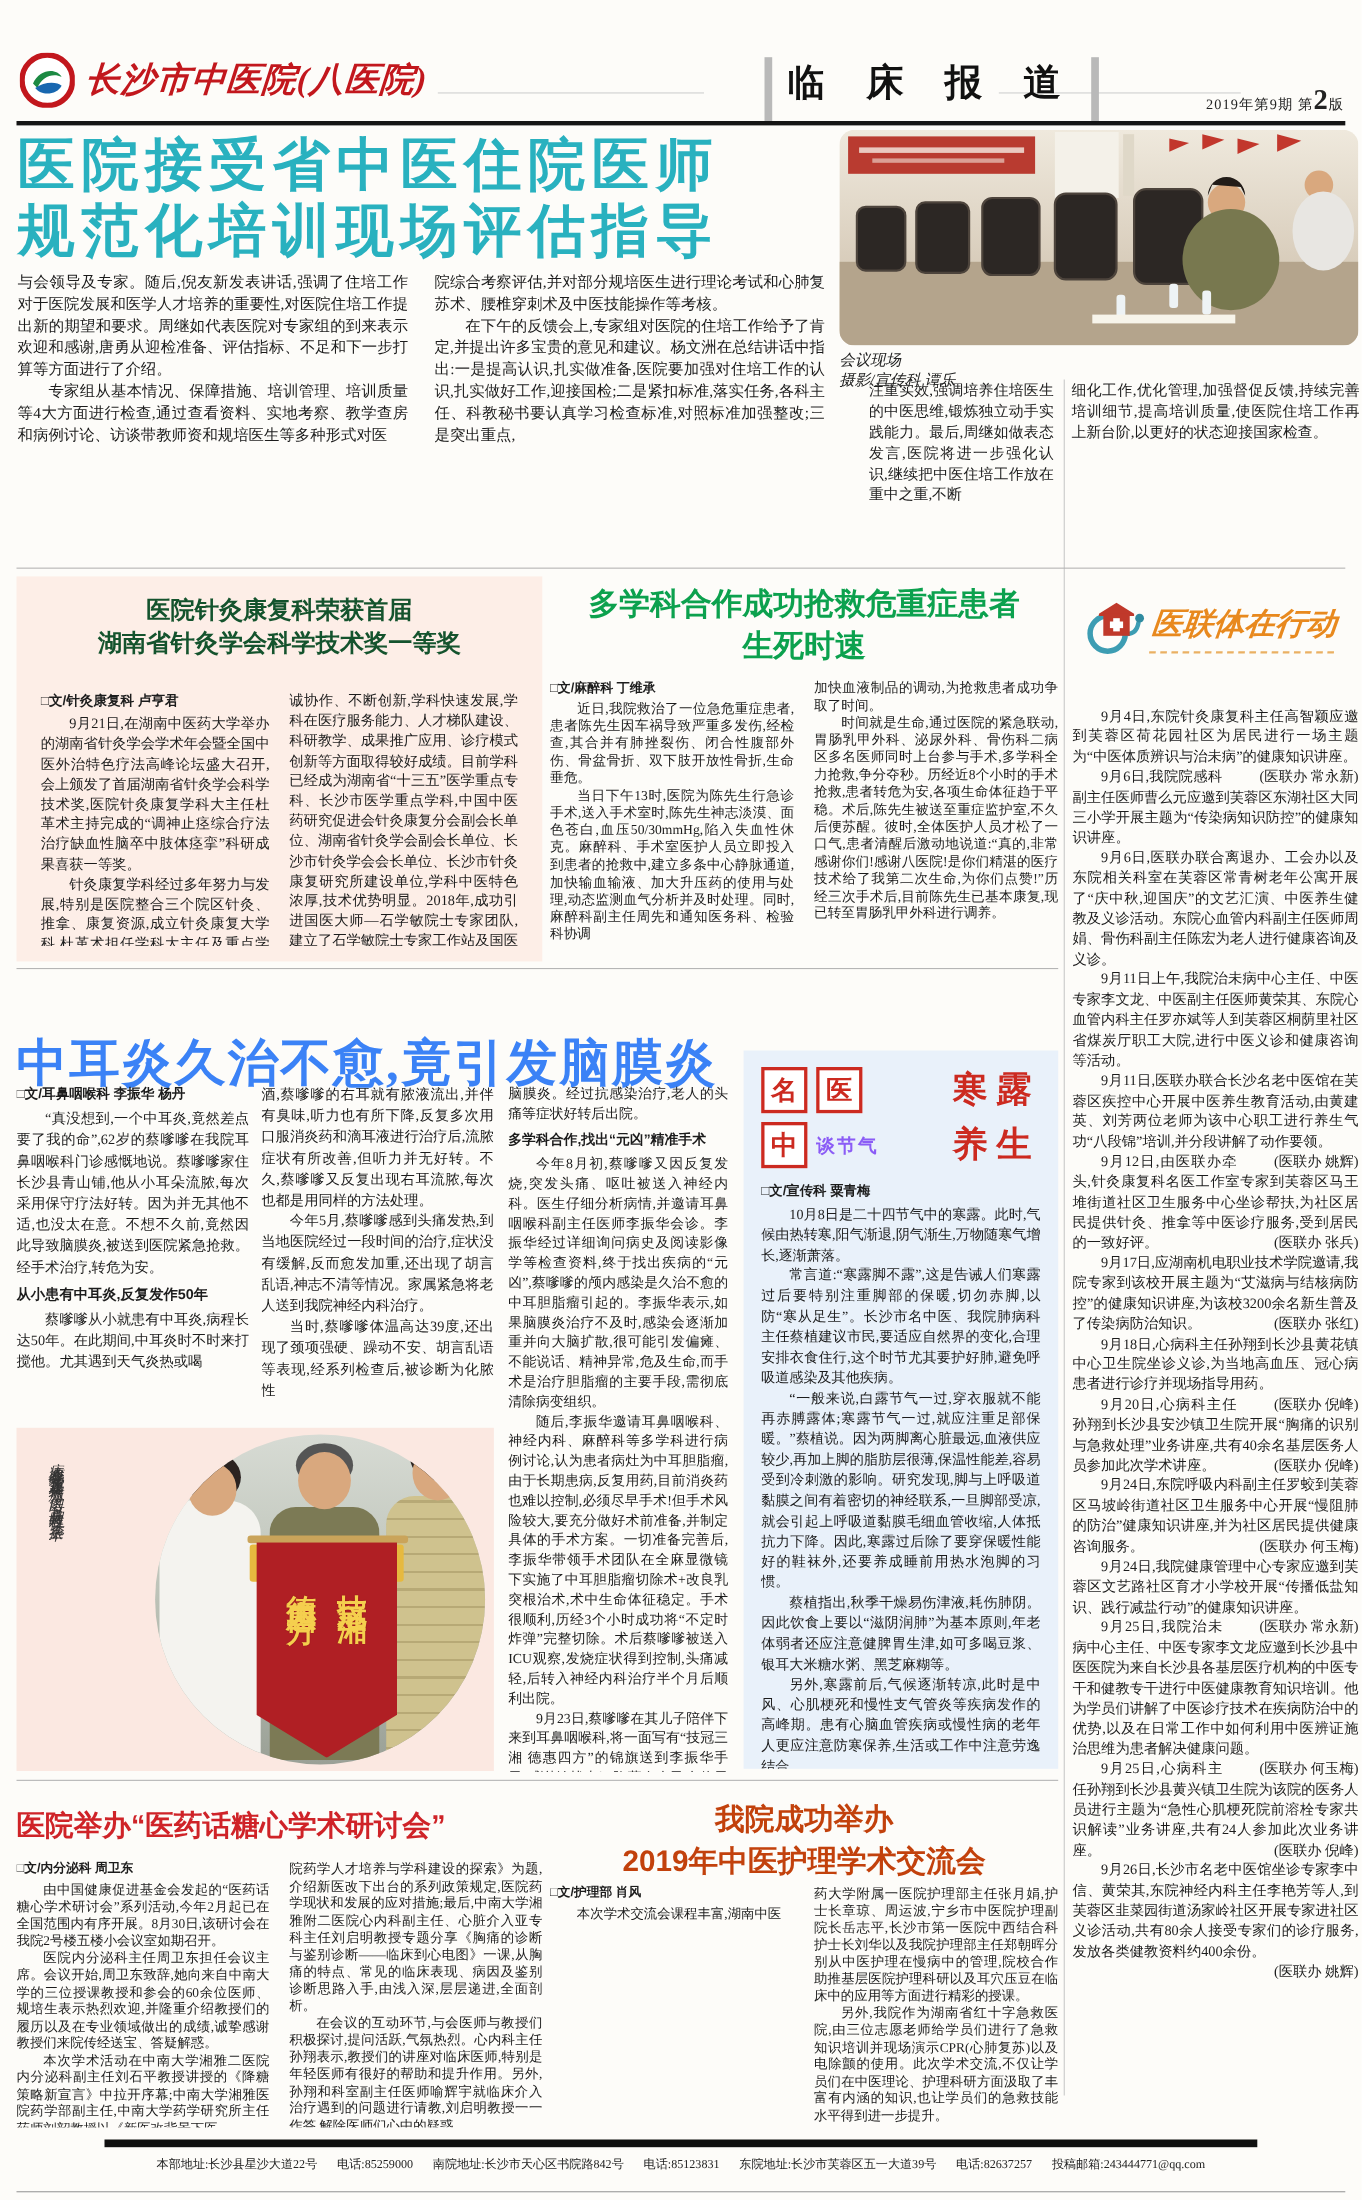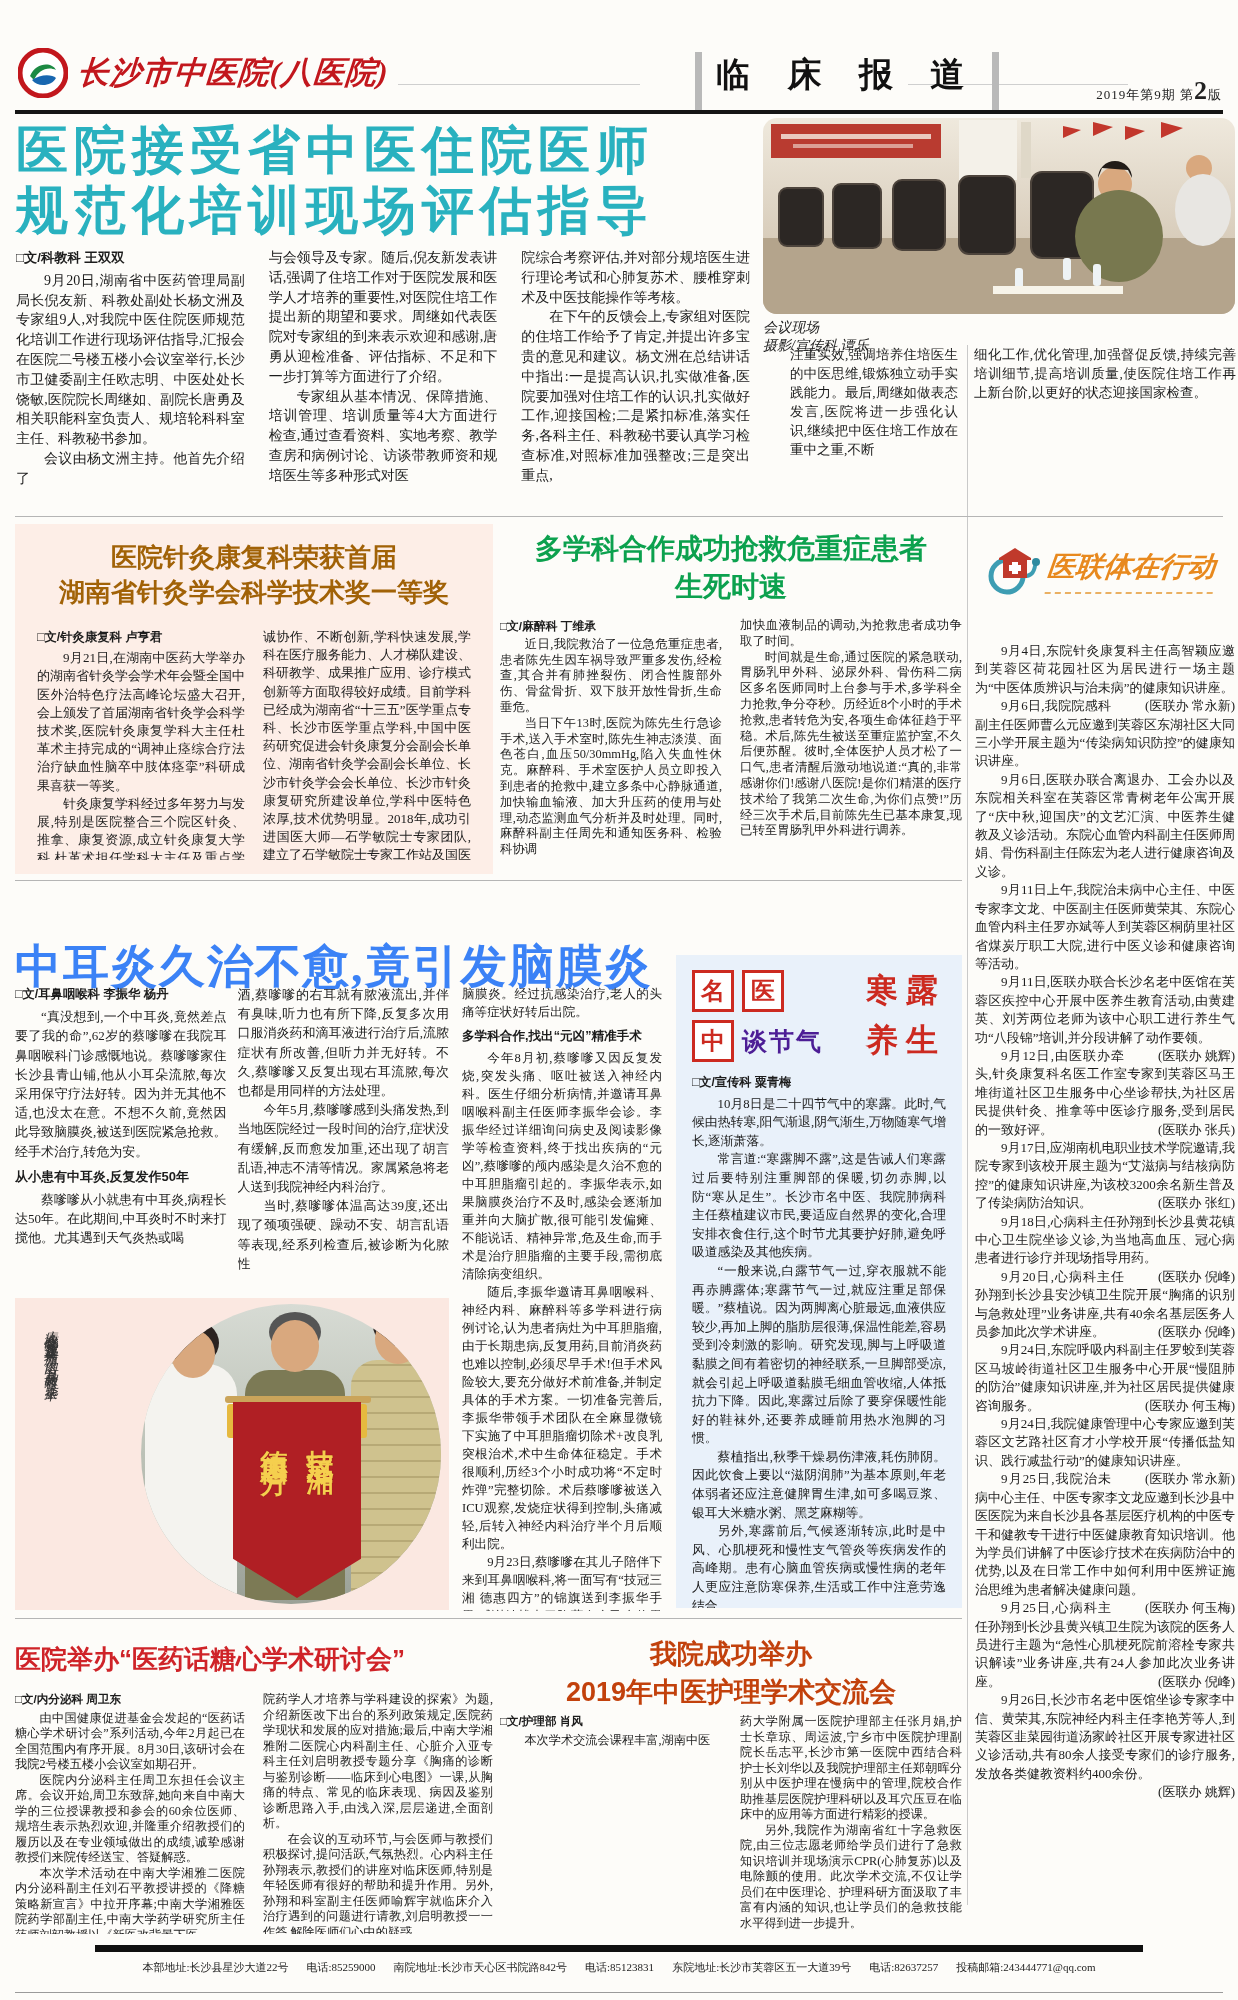--- a/index.html
+++ b/index.html
@@ -42,22 +42,22 @@
   .a1-cols{left:16px;top:248px;width:734px;height:266px;gap:24px;font-size:14px;line-height:19.8px;}
   .a1-under{left:790px;top:345px;width:446px;height:168px;gap:16px;font-size:13.5px;line-height:19px;}
   .a1-under .ncol:first-child{flex:0 0 168px;}
 
   .vrule{left:967px;top:345px;width:1px;height:1560px;background:#c9c9c9;}
   .hrule{height:1px;background:#b5b5b5;}
 
   
   .a2-box{left:15px;top:524px;width:478px;height:350px;background:#fdeee7;}
   .a2-headline{width:100%;text-align:center;padding-top:16px;
-      font-family:"Liberation Sans","DejaVu Sans",sans-serif;font-weight:900;color:#a16207;
-      font-size:26px;line-height:1.35;}
+      font-family:"Liberation Sans","DejaVu Sans",sans-serif;font-weight:900;color:#14532d;
+      font-size:22px;line-height:1.35;}
   .a2-cols{position:absolute;left:22px;top:104px;width:434px;height:232px;gap:18px;
       font-size:13px;line-height:18.2px;}
 
   
   .a3-headline{left:500px;top:530px;width:462px;text-align:center;
       font-family:"Liberation Sans","DejaVu Sans",sans-serif;font-weight:900;color:#0ca14e;
       font-size:28px;line-height:1.35;}
   .a3-cols{left:500px;top:618px;width:462px;height:256px;gap:18px;font-size:12.4px;line-height:15.8px;}
 
   
@@ -90,21 +90,21 @@
       letter-spacing:6px;font-family:"Liberation Serif",serif;text-shadow:0 0 1px #7a1013;}
   .rod{position:absolute;left:84px;top:92px;width:146px;height:7px;background:#caa45a;border-radius:3px;}
   .tassel{position:absolute;width:10px;height:34px;background:#e6b93f;border-radius:3px;}
 
   
   .jq-box{left:676px;top:955px;width:286px;height:653px;background:#e9f1fa;padding:14px 16px;box-sizing:border-box;overflow:hidden;}
   .jq-row{display:flex;align-items:center;gap:8px;margin-bottom:6px;}
   .stamp{display:inline-flex;align-items:center;justify-content:center;width:36px;height:36px;
      border:3px solid #cc2a20;color:#cc2a20;font-weight:900;font-size:24px;
      font-family:"Liberation Serif",serif;background:#fff;}
-  .jq-talks{color:#4c1d95;font-weight:900;font-size:25px;font-family:"Liberation Serif",serif;letter-spacing:2px;text-align:center;}
+  .jq-talks{color:#8b5cf6;font-weight:900;font-size:17px;font-family:"Liberation Serif",serif;letter-spacing:2px;text-align:center;}
   .jq-topic{margin-left:auto;color:#cc2a20;font-weight:900;font-size:32px;letter-spacing:8px;
      font-family:"Liberation Serif",serif;}
   .jq-paras{margin-top:10px;font-size:12.8px;line-height:18.6px;}
   .jq-paras p{margin:0;text-align:justify;}
   .jq-paras .para{text-indent:2em;}
 
   
   .a5-headline{left:15px;top:1642px;width:480px;font-family:"Liberation Sans","DejaVu Sans",sans-serif;
      font-weight:900;font-size:26px;color:#cf2328;white-space:nowrap;}
   .a5-cols{left:15px;top:1692px;width:478px;height:242px;gap:18px;font-size:12.2px;line-height:15.5px;}
@@ -195,25 +195,20 @@
       <rect x="230" y="168" width="130" height="8" fill="#f7f4ea"></rect>
     </svg>
   </div>
   <div class="abs a1-caps">
     <span>会议现场</span>
     <span>摄影/宣传科 谭乐</span>
   </div>
 
   <div class="abs cols a1-cols">
       <div class="ncol">
-        <p class="byline">□文/科教科 王双双</p>
-        <p class="para">9月20日,湖南省中医药管理局副局长倪友新、科教处副处长杨文洲及专家组9人,对我院中医住院医师规范化培训工作进行现场评估指导,汇报会在医院二号楼五楼小会议室举行,长沙市卫健委副主任欧志明、中医处处长饶敏,医院院长周继如、副院长唐勇及相关职能科室负责人、规培轮科科室主任、科教秘书参加。</p>
-        <p class="para">会议由杨文洲主持。他首先介绍了</p>
-      </div>
-      <div class="ncol">
         <p class="cont">与会领导及专家。随后,倪友新发表讲话,强调了住培工作对于医院发展和医学人才培养的重要性,对医院住培工作提出新的期望和要求。周继如代表医院对专家组的到来表示欢迎和感谢,唐勇从迎检准备、评估指标、不足和下一步打算等方面进行了介绍。</p>
         <p class="para">专家组从基本情况、保障措施、培训管理、培训质量等4大方面进行检查,通过查看资料、实地考察、教学查房和病例讨论、访谈带教师资和规培医生等多种形式对医</p>
       </div>
       <div class="ncol">
         <p class="cont">院综合考察评估,并对部分规培医生进行理论考试和心肺复苏术、腰椎穿刺术及中医技能操作等考核。</p>
         <p class="para">在下午的反馈会上,专家组对医院的住培工作给予了肯定,并提出许多宝贵的意见和建议。杨文洲在总结讲话中指出:一是提高认识,扎实做准备,医院要加强对住培工作的认识,扎实做好工作,迎接国检;二是紧扣标准,落实任务,各科主任、科教秘书要认真学习检查标准,对照标准加强整改;三是突出重点,</p>
       </div>
     </div>
   <div class="abs cols a1-under">
       <div class="ncol">

